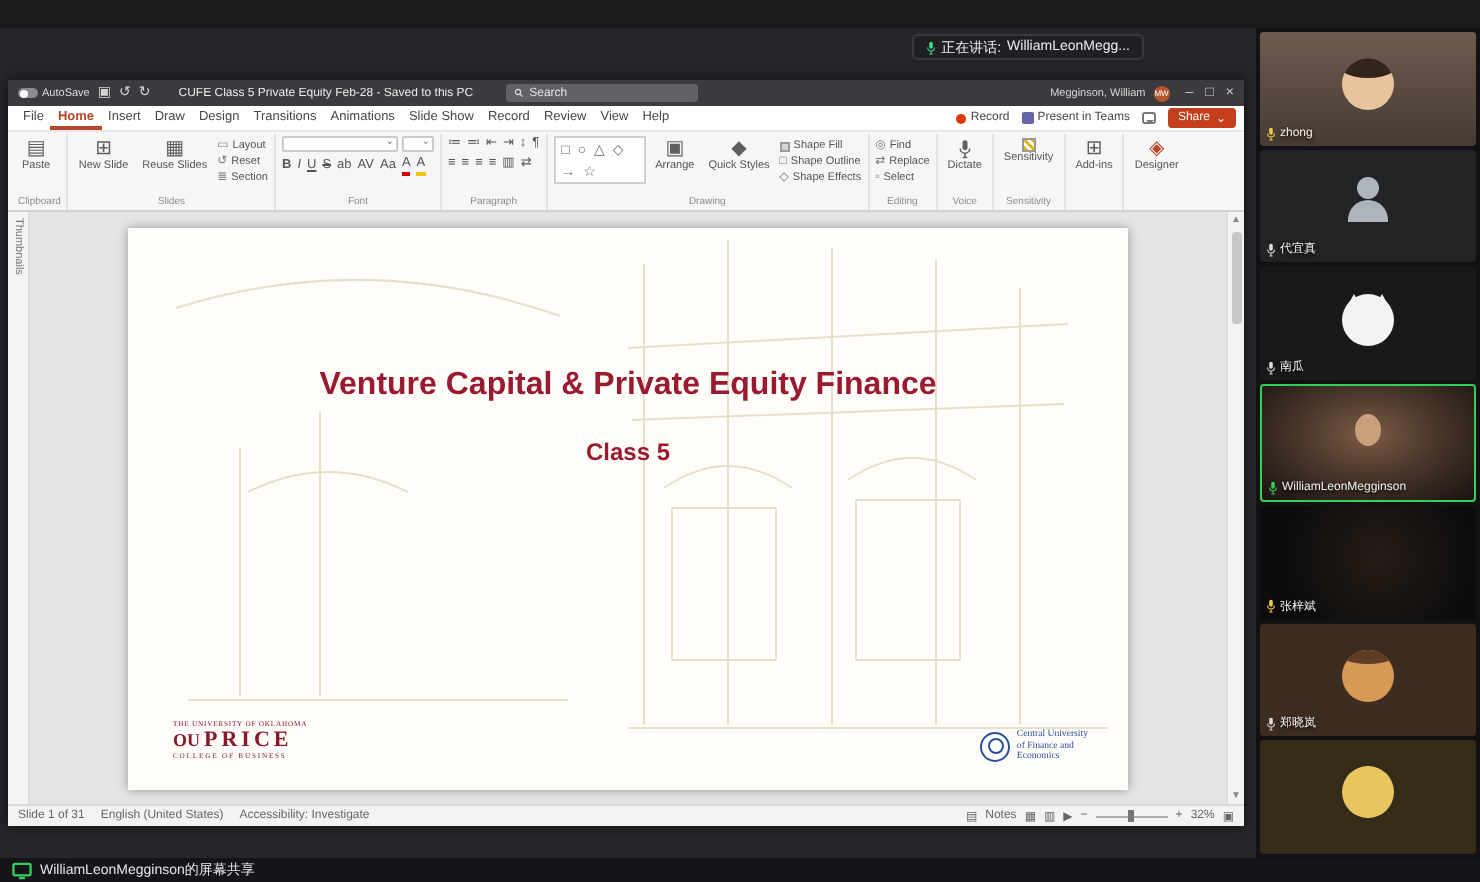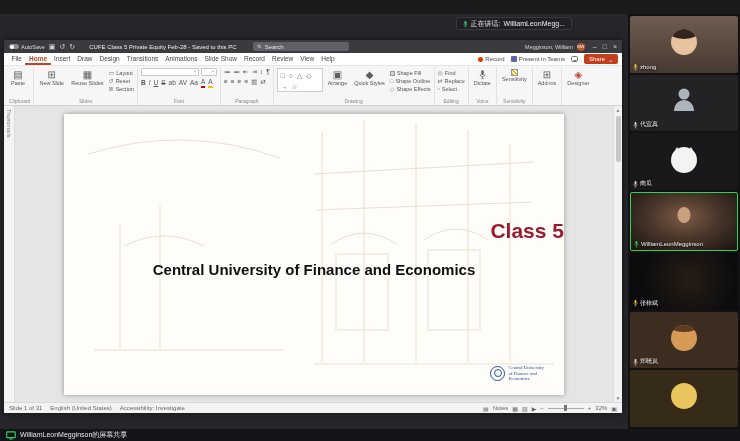--- a/index.html
+++ b/index.html
@@ -120,21 +120,21 @@
 
   .pbody { flex:1 1 auto; display:flex; background:#e5e5e5; min-height:0; }
   .thumbstrip { width:11px; background:#f4f4f4; border-right:1px solid #dcdcdc; display:flex;
                 justify-content:center; padding-top:3px; flex:0 0 auto; }
   .thumbstrip span { writing-mode:vertical-rl; font-size:5.5px; color:#777; }
   .canvas { flex:1; position:relative; display:flex; align-items:center; justify-content:center; min-width:0; }
   .slide { position:relative; width:500px; height:281px; background:#fffdf9;
            box-shadow:0 0 5px rgba(0,0,0,.35); overflow:hidden; }
   .sketch { position:absolute; inset:0; width:100%; height:100%; }
   .stitle { position:absolute; top:25%; width:100%; text-align:center; font-weight:bold; color:#9a1b2f; font-size:16px; }
-  .stitle2 { position:absolute; top:37.5%; width:100%; text-align:right; font-weight:bold; color:#9a1b2f; font-size:21px; }
+  .stitle2 { position:absolute; top:37.5%; width:100%; text-align:center; font-weight:bold; color:#9a1b2f; font-size:12px; }
   .ssub { position:absolute; top:52.5%; width:100%; text-align:center; font-weight:bold; color:#101010; font-size:15px; }
   .oulogo { position:absolute; left:4.5%; bottom:5%; color:#8b1627; }
   .ou-univ { font-size:3.6px; letter-spacing:.4px; font-family:"Liberation Serif",serif; }
   .ou-row { display:flex; align-items:center; gap:2px; }
   .ou-mark { font-family:"Liberation Serif",serif; font-weight:bold; font-size:9px; }
   .ou-price { font-family:"Liberation Serif",serif; font-weight:bold; font-size:11px; letter-spacing:2px; }
   .ou-college { font-size:3.6px; letter-spacing:.9px; font-family:"Liberation Serif",serif; }
   .cufe { position:absolute; right:4%; bottom:4.5%; display:flex; align-items:center; gap:3px; }
   .cufe-seal { width:15px; height:15px; border-radius:50%; border:1.2px solid #2a4e9b; background:#fff; position:relative; flex:0 0 auto; }
   .cufe-seal::before { content:""; position:absolute; inset:2.5px; border-radius:50%; border:1px solid #2a4e9b; }
@@ -432,22 +432,30 @@
                 <path d="M360 126 Q392 104 424 126"></path>
                 <rect x="272" y="140" width="52" height="76"></rect>
                 <rect x="364" y="136" width="52" height="80"></rect>
                 <path d="M30 236 L220 236"></path>
                 <path d="M56 110 L56 234"></path>
                 <path d="M96 92 L96 234"></path>
                 <path d="M60 132 Q100 112 140 132"></path>
                 <path d="M24 40 Q120 10 216 44"></path>
               </g>
             </svg>
+            <div class="stitle">Venture Capital &amp; Private Equity Finance</div>
             <div class="stitle2">Class 5</div>
-            <div class="ssub">Central University of Finance and Economics</div>
+            <div class="oulogo">
+              <div class="ou-univ">THE UNIVERSITY OF OKLAHOMA</div>
+              <div class="ou-row">
+                <span class="ou-mark">OU</span>
+                <span class="ou-price">PRICE</span>
+              </div>
+              <div class="ou-college">COLLEGE OF BUSINESS</div>
+            </div>
             <div class="cufe">
               <div class="cufe-seal"></div>
               <div class="cufe-text">
                 <div>Central University</div>
                 <div>of Finance and</div>
                 <div>Economics</div>
               </div>
             </div>
           </div>
         </div>

